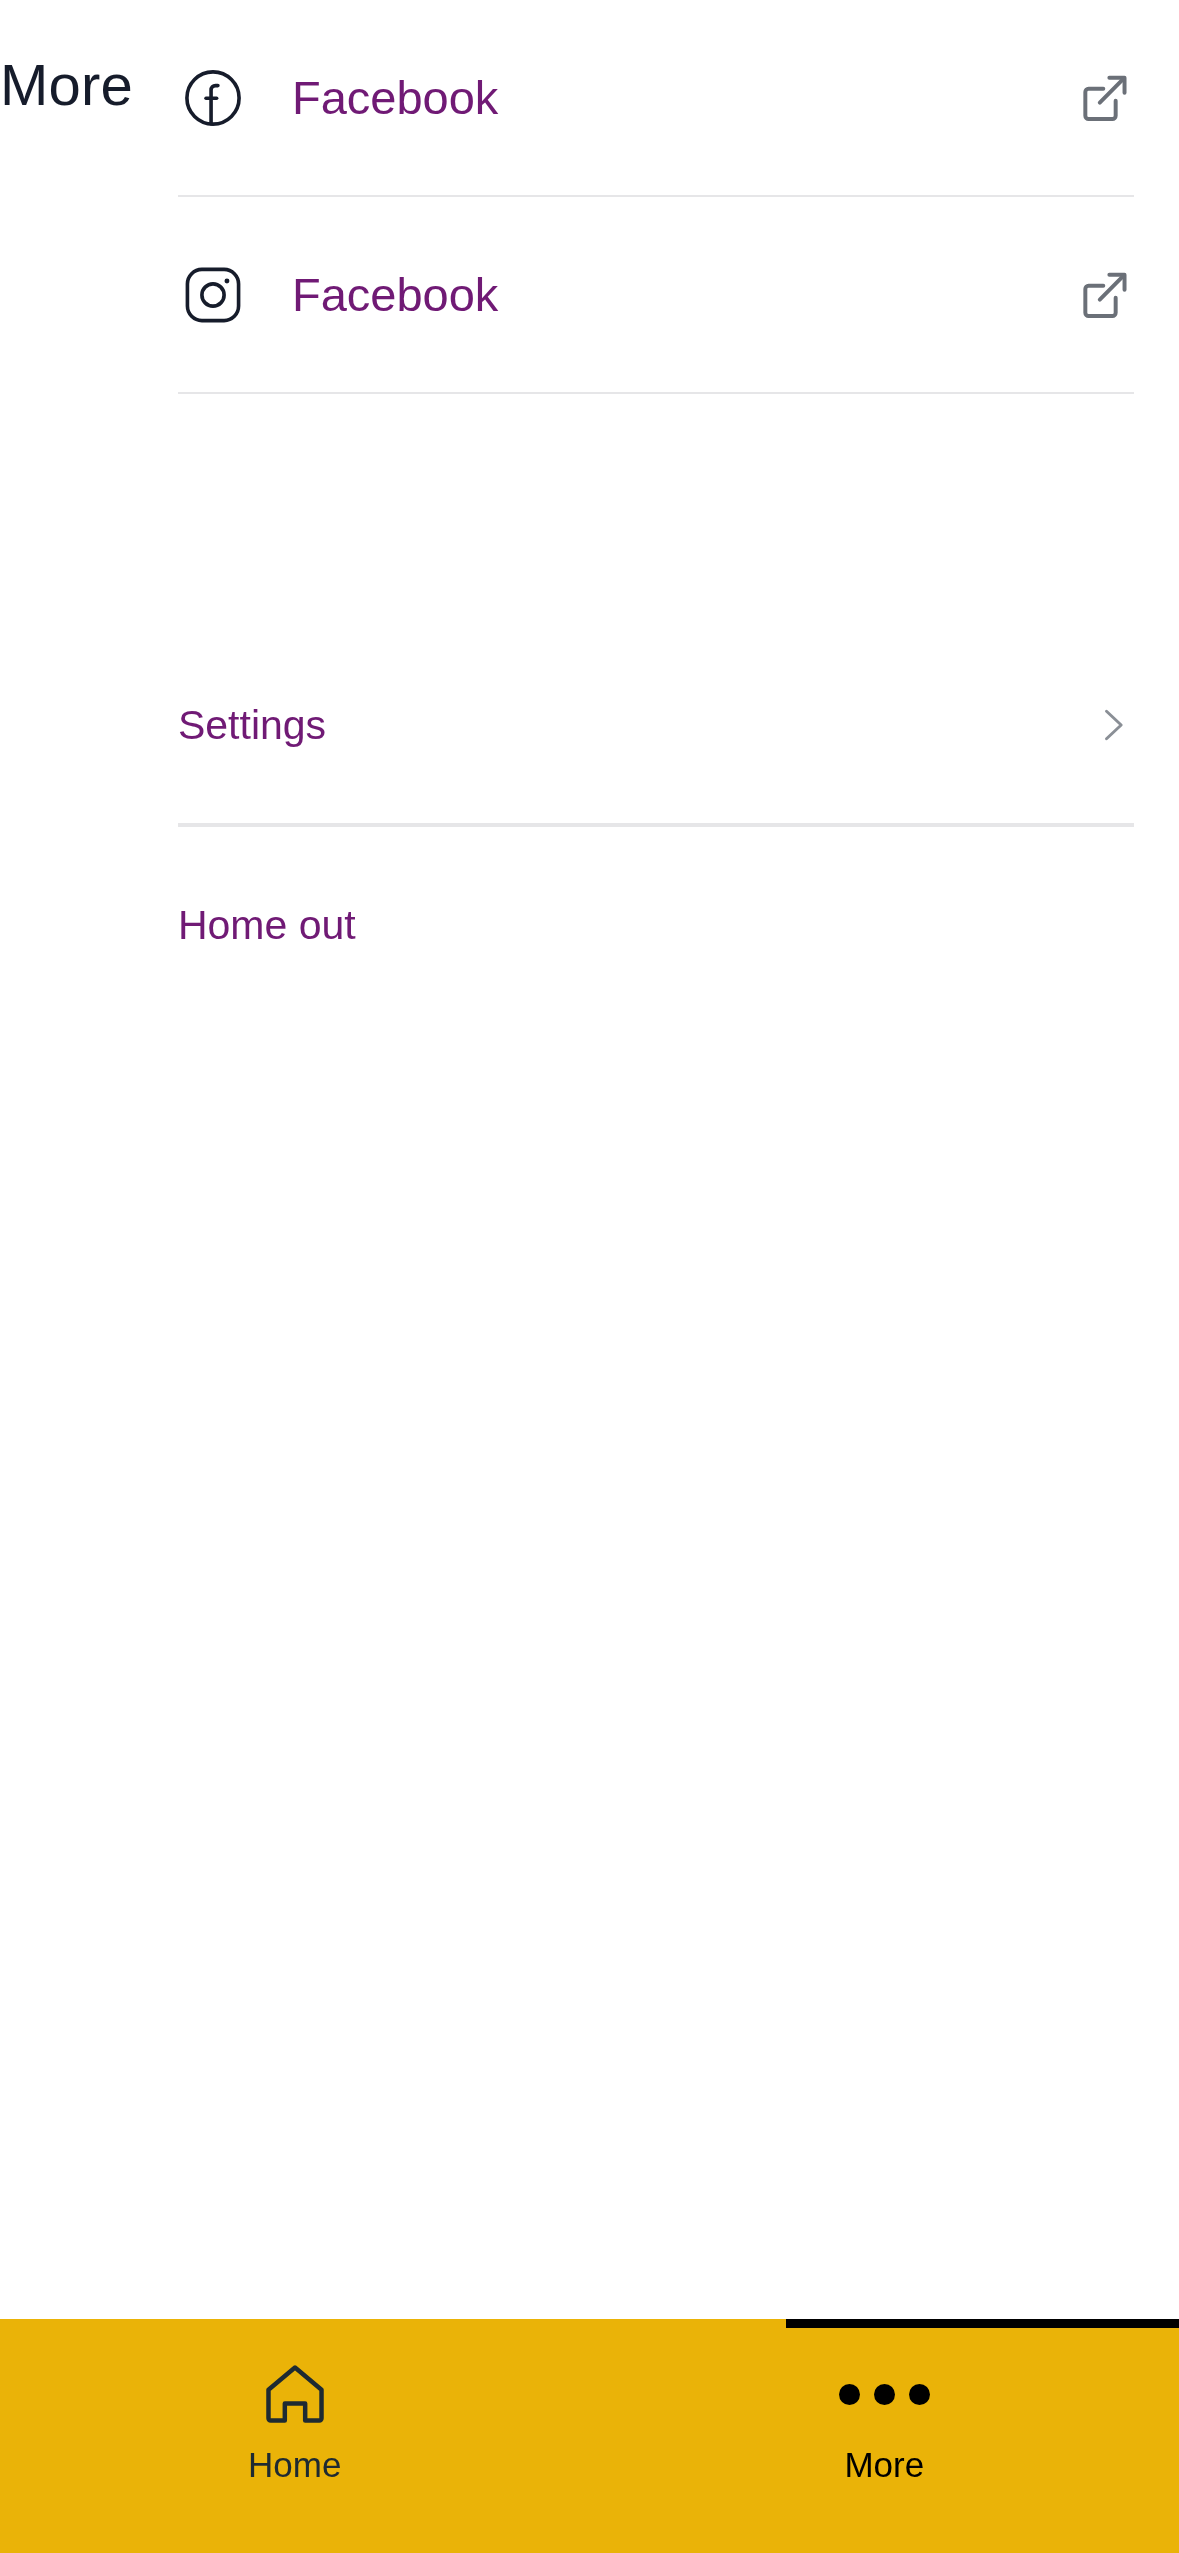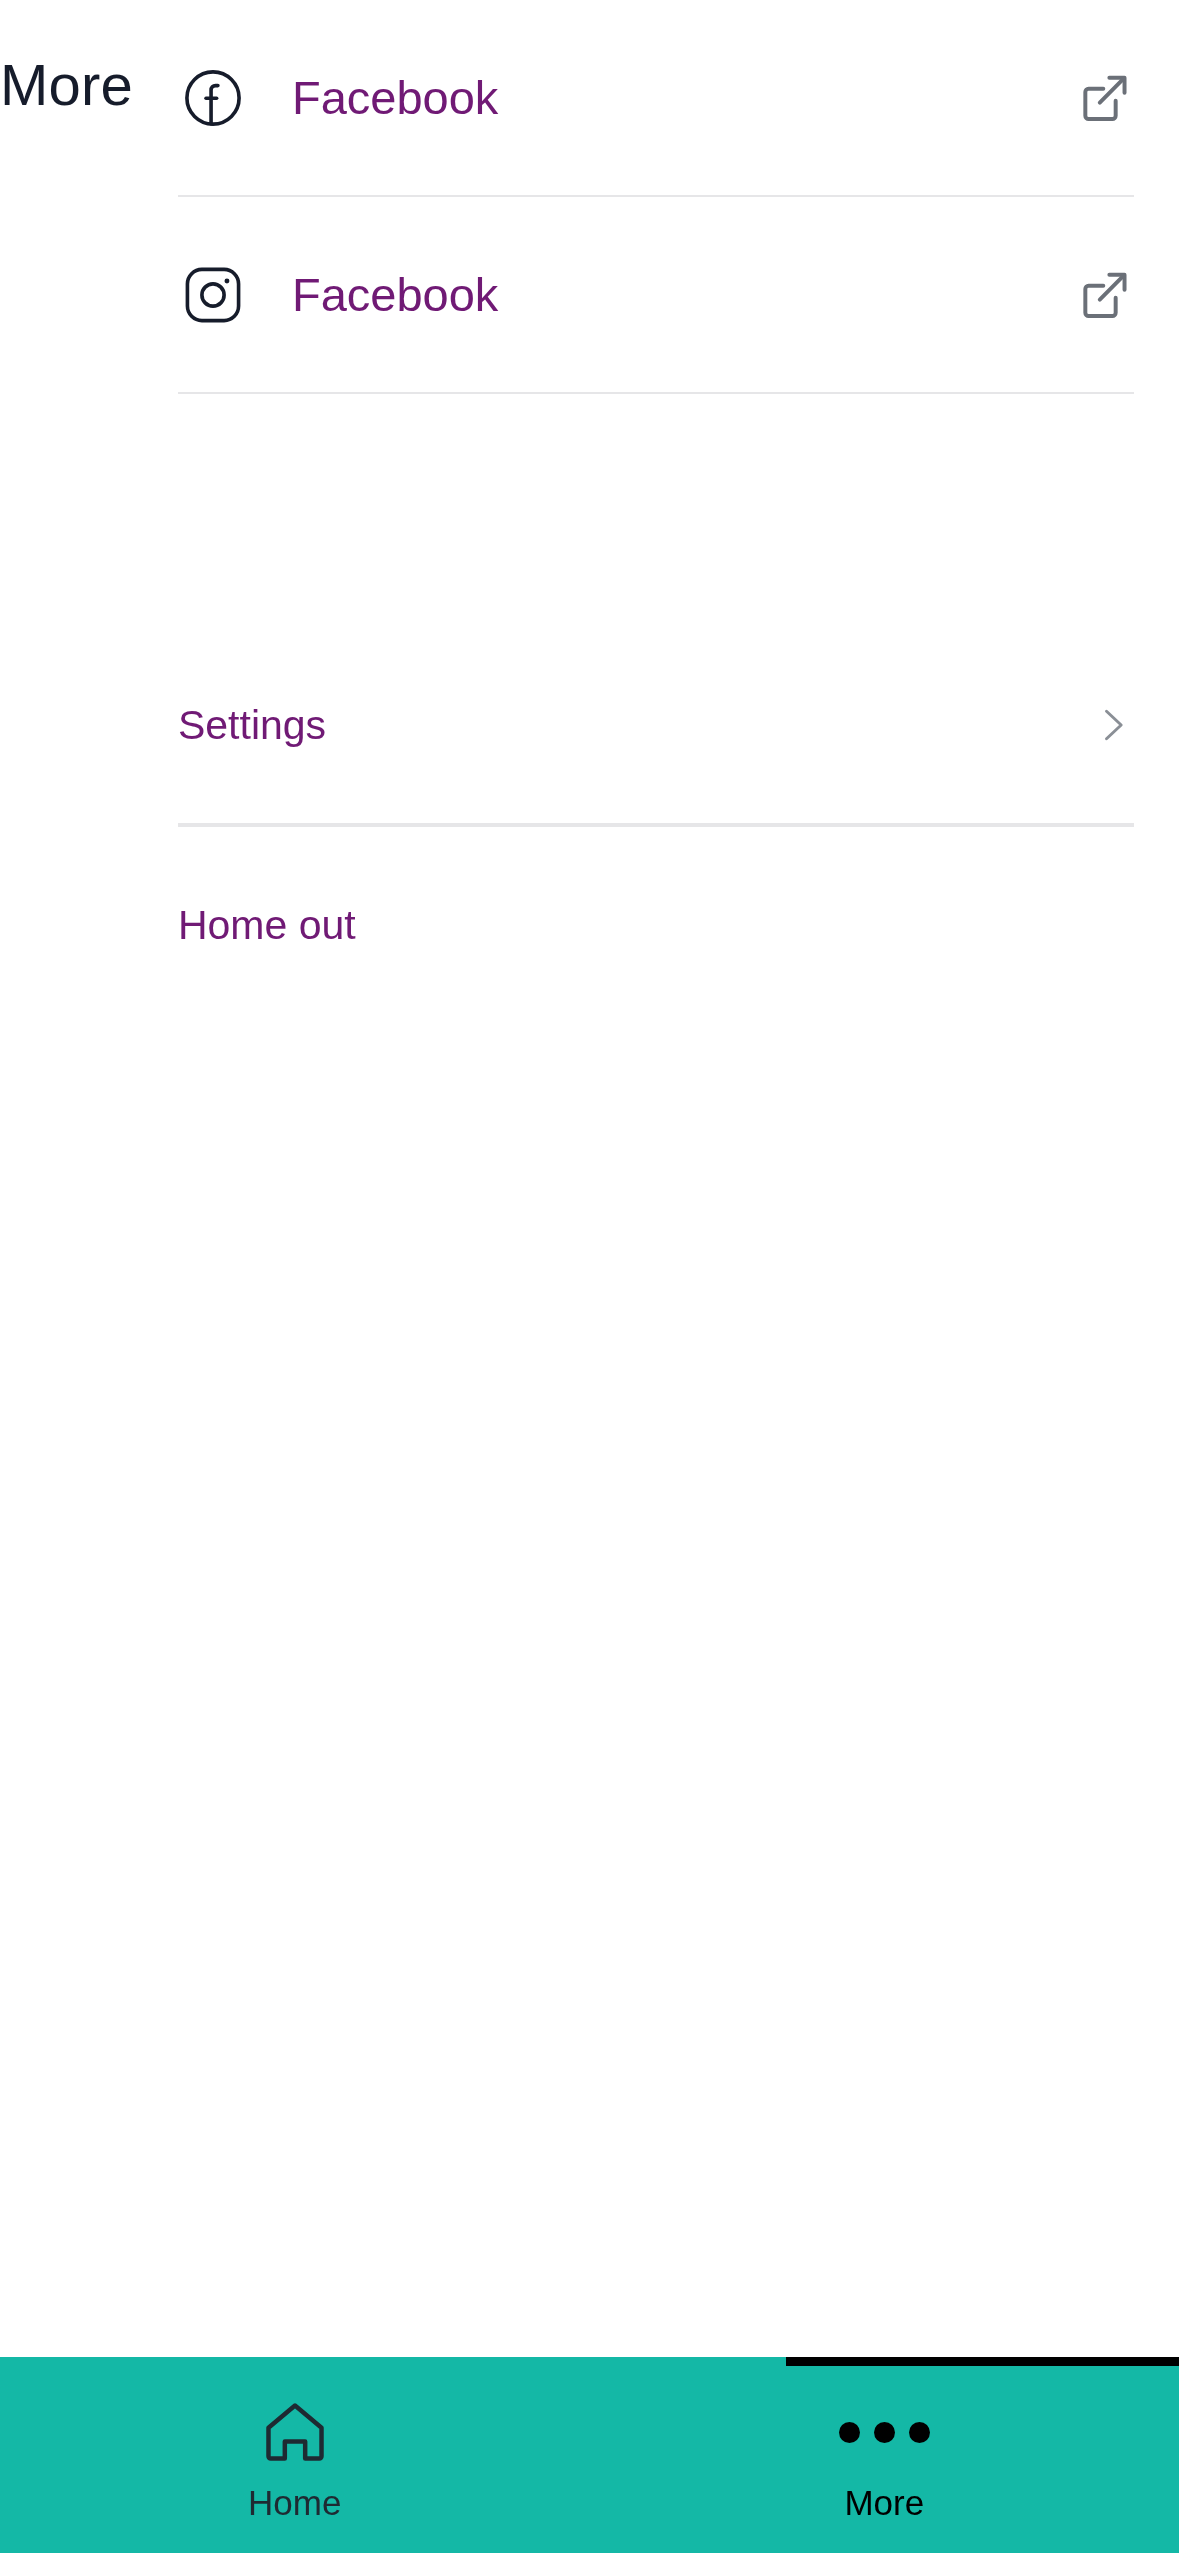--- a/index.html
+++ b/index.html
@@ -89,22 +89,22 @@
     flex:0 0 44px;
     display:flex; align-items:center; justify-content:flex-end;
   }
   .chevron svg { display:block; }
 
   
   .bottom-nav {
     position:absolute;
     left:0; bottom:0;
     width:1179px;
-    height:196px;
-    background:#14b8a6;
+    height:234px;
+    background:#eab308;
     display:flex;
     align-items:flex-start;
   }
   .nav-indicator {
     position:absolute;
     top:0; left:786px;
     width:393px;
     height:9px;
     background:#000000;
   }

